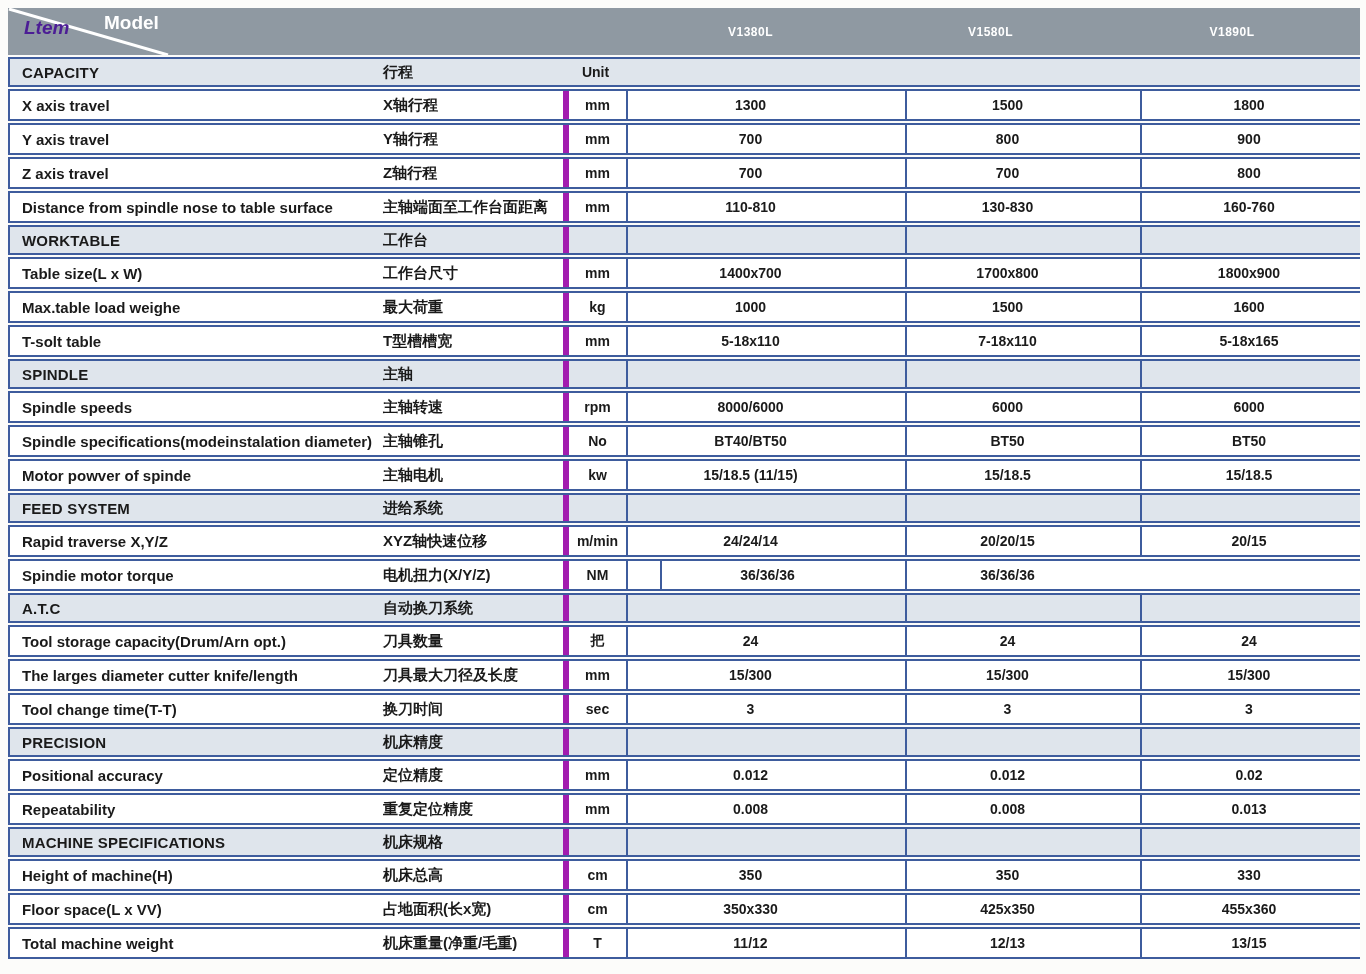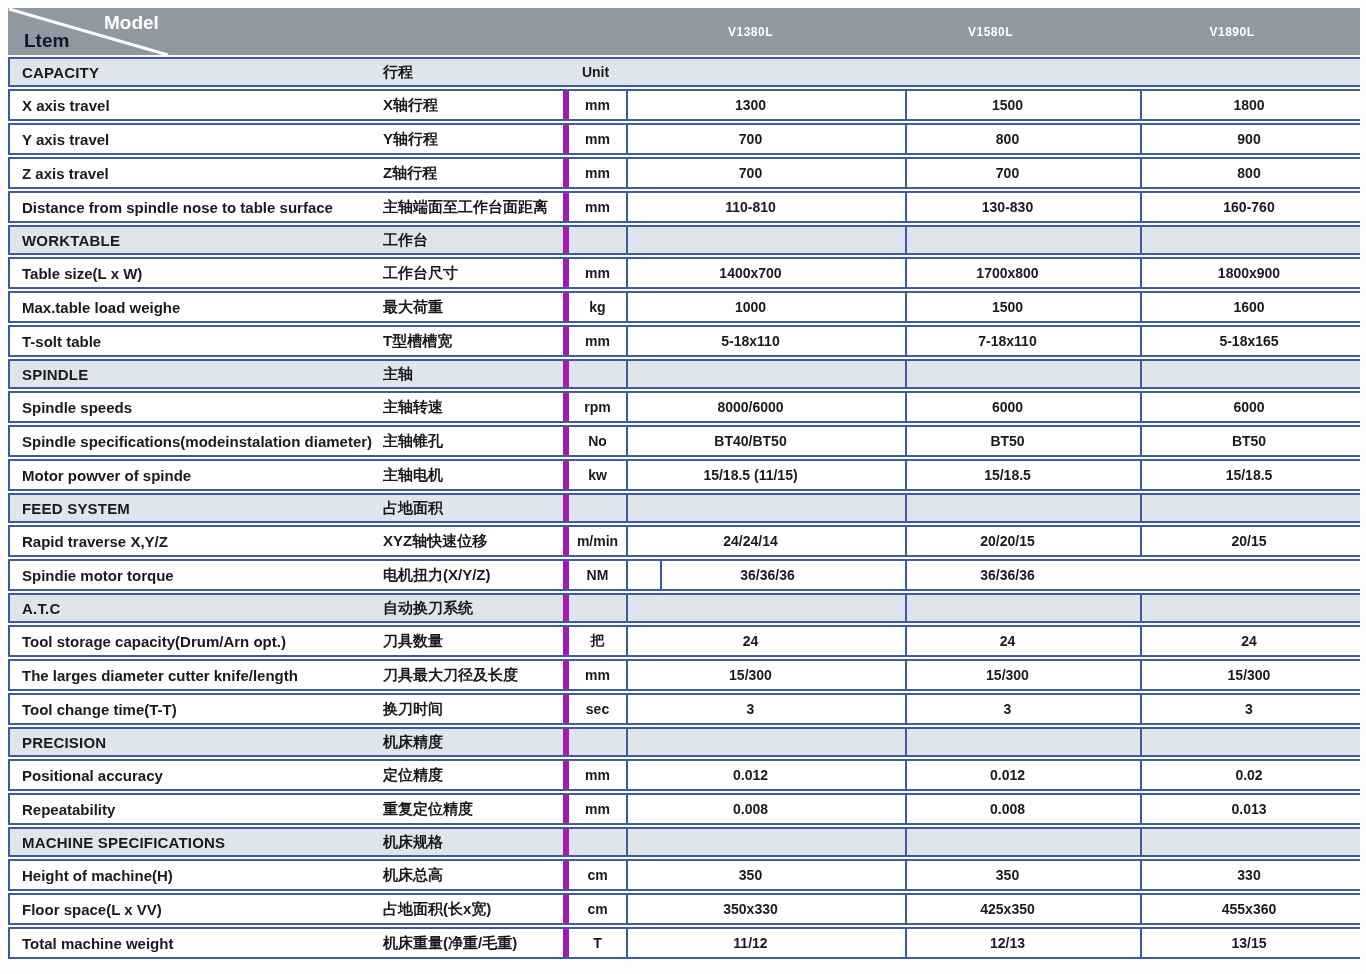--- a/index.html
+++ b/index.html
@@ -17,22 +17,22 @@
     grid-template-columns:373px 182px 65px 245px 235px 248px;
     height:47px;background:#8f99a2;
   }
   .corner-cell{position:relative;grid-column:1 / 3;height:47px;}
   .corner-cell svg{position:absolute;left:0;top:0;}
   .corner-model{
     position:absolute;left:96px;top:4px;
     color:#fff;font-weight:bold;font-size:19px;
   }
   .corner-item{
-    position:absolute;left:16px;bottom:3px;
-    color:#0f172a;font-weight:bold;font-size:19px;
+    position:absolute;left:16px;bottom:16px;
+    color:#4c1d95;font-weight:bold;font-size:19px;font-style:italic;
   }
   .model-h{
     display:flex;align-items:center;justify-content:center;
     color:#fff;font-weight:bold;font-size:12px;letter-spacing:.5px;
   }
 
   
   .row{
     display:grid;
     grid-template-columns:371px 182px 65px 245px 235px 248px;
@@ -181,21 +181,21 @@
       <div class="cell en">Motor powver of spinde</div>
       <div class="cell zh">主轴电机</div>
       <div class="cell unit">kw</div>
       <div class="cell val">15/18.5 (11/15)</div>
       <div class="cell val m2">15/18.5</div>
       <div class="cell val m3">15/18.5</div>
     </div>
 
     <div class="row section">
       <div class="cell en">FEED SYSTEM</div>
-      <div class="cell zh">占地面积</div>
+      <div class="cell zh">进给系统</div>
       <div class="cell unit"></div>
       <div class="cell val"></div>
       <div class="cell val m2"></div>
       <div class="cell val m3"></div>
     </div>
     <div class="row">
       <div class="cell en">Rapid traverse X,Y/Z</div>
       <div class="cell zh">XYZ轴快速位移</div>
       <div class="cell unit">m/min</div>
       <div class="cell val">24/24/14</div>

